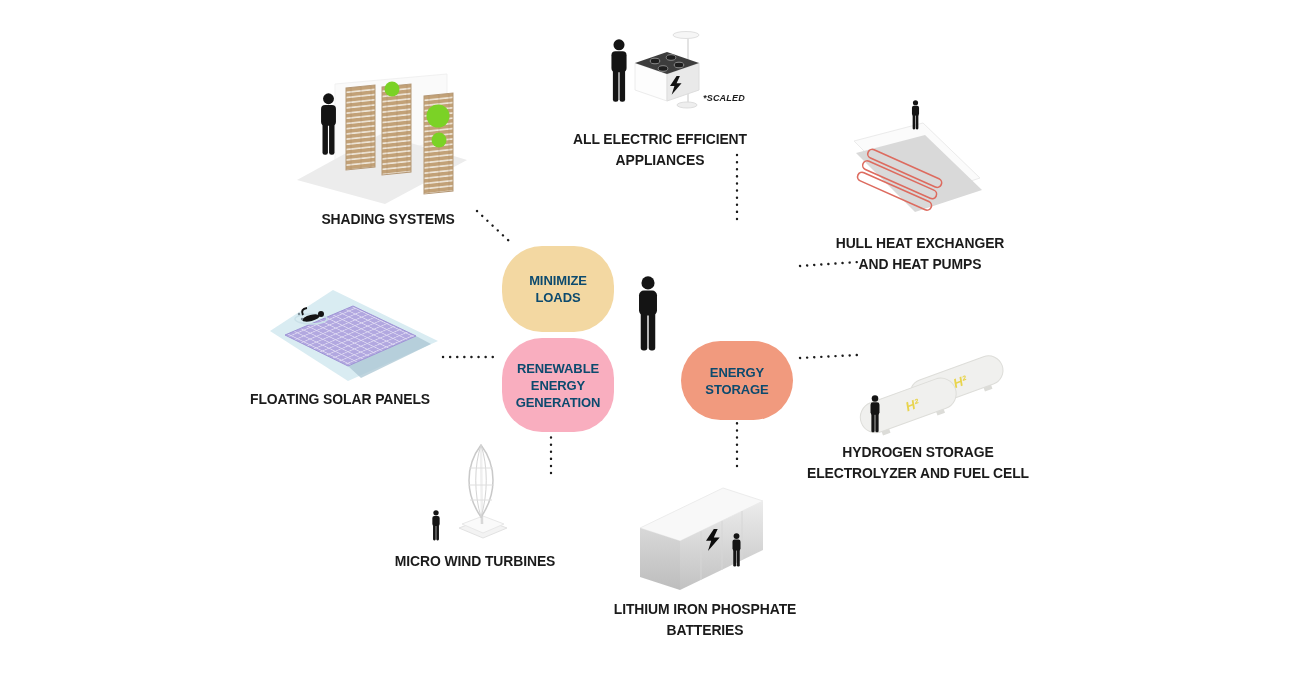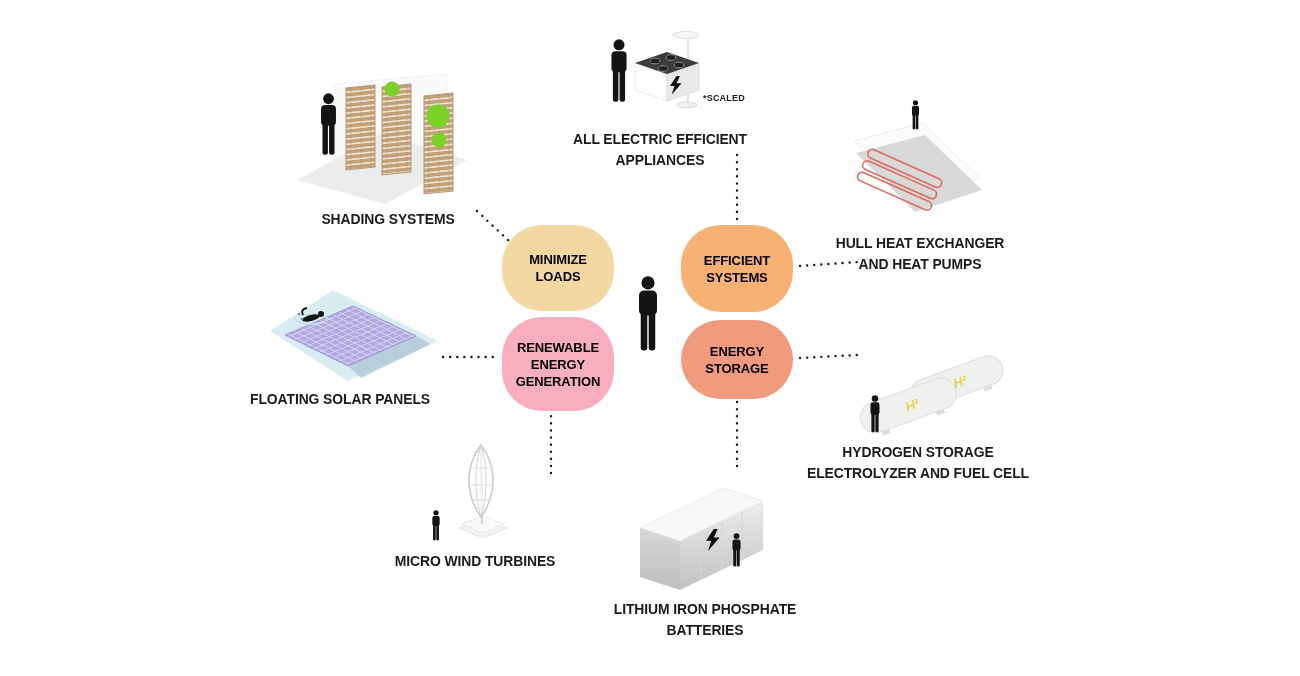--- a/index.html
+++ b/index.html
@@ -4,24 +4,24 @@
 <style>
   html,body{margin:0;padding:0;background:#ffffff;}
   .canvas{position:relative;width:1300px;height:676px;background:#ffffff;overflow:hidden;
           font-family:"Liberation Sans",sans-serif;}
   svg{overflow:visible;display:block;}
   .overlay{position:absolute;left:0;top:0;pointer-events:none;}
   .sys{position:absolute;margin:0;padding:0;}
   .sys-label{position:absolute;transform:translateX(-50%) scaleX(.96);transform-origin:center top;
              text-align:center;font-weight:700;font-size:14.5px;line-height:21px;
              letter-spacing:-.1px;color:#1b1b1b;white-space:pre-line;}
-  .note-label{position:absolute;font-weight:700;font-size:9px;letter-spacing:.2px;color:#1b1b1b;}
+  .note-label{position:absolute;font-weight:700;font-size:9px;letter-spacing:.2px;color:#1b1b1b;font-style:italic;}
   .bubble{position:absolute;display:flex;align-items:center;justify-content:center;
           text-align:center;font-weight:700;font-size:13px;line-height:17px;
-          letter-spacing:-.1px;color:#000000;white-space:pre-line;border-radius:40px;}
+          letter-spacing:-.1px;color:#0c4a6e;white-space:pre-line;border-radius:40px;margin-top:21px;}
   .person{fill:#141414;}
   .dots{fill:none;stroke:#1b1b1b;stroke-width:2.4;stroke-linecap:round;stroke-dasharray:0.1 7;}
 </style>
 </head>
 <body>
 
 <div class="canvas">
 
   <svg width="0" height="0" aria-hidden="true">
     <defs>
@@ -57,22 +57,20 @@
     <path class="dots" d="M737,155 L737,222"></path>
     <path class="dots" d="M800,266 L858,262"></path>
     <path class="dots" d="M443,357 L498,357"></path>
     <path class="dots" d="M800,358 L858,355"></path>
     <path class="dots" d="M551,402 L551,474"></path>
     <path class="dots" d="M737,402 L737,472"></path>
   </svg>
 
   <div class="bubble" style="left: 502px; top: 225px; width: 112px; height: 86px; background-color: rgb(243, 216, 162);">MINIMIZE
 LOADS</div>
-  <div class="bubble" style="left: 681px; top: 225px; width: 112px; height: 87px; background-color: rgb(246, 177, 115);">EFFICIENT
-SYSTEMS</div>
   <div class="bubble" style="left: 502px; top: 317px; width: 112px; height: 94px; background-color: rgb(249, 174, 191);">RENEWABLE
 ENERGY
 GENERATION</div>
   <div class="bubble" style="left: 681px; top: 320px; width: 112px; height: 79px; background-color: rgb(241, 154, 126);">ENERGY
 STORAGE</div>
 
   <svg class="overlay" style="left:634px;top:276px" width="28" height="76" viewBox="0 0 40 110">
     <use href="#person" class="person"></use>
   </svg>
 

